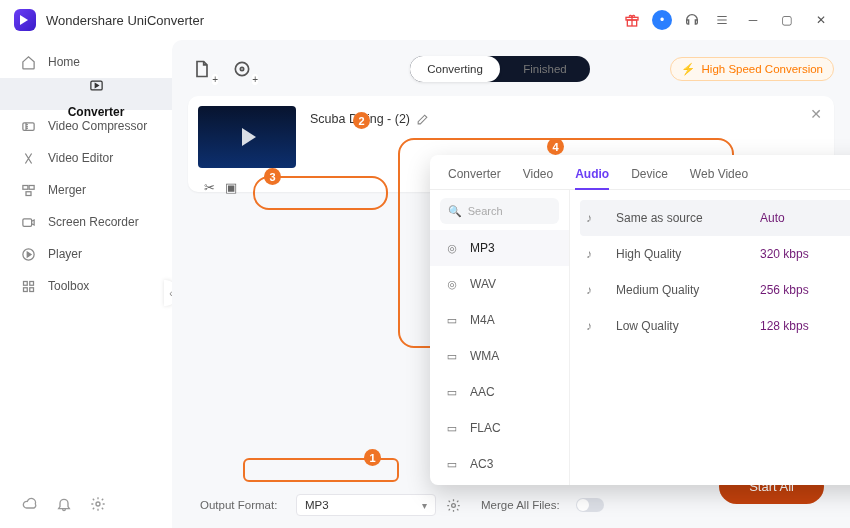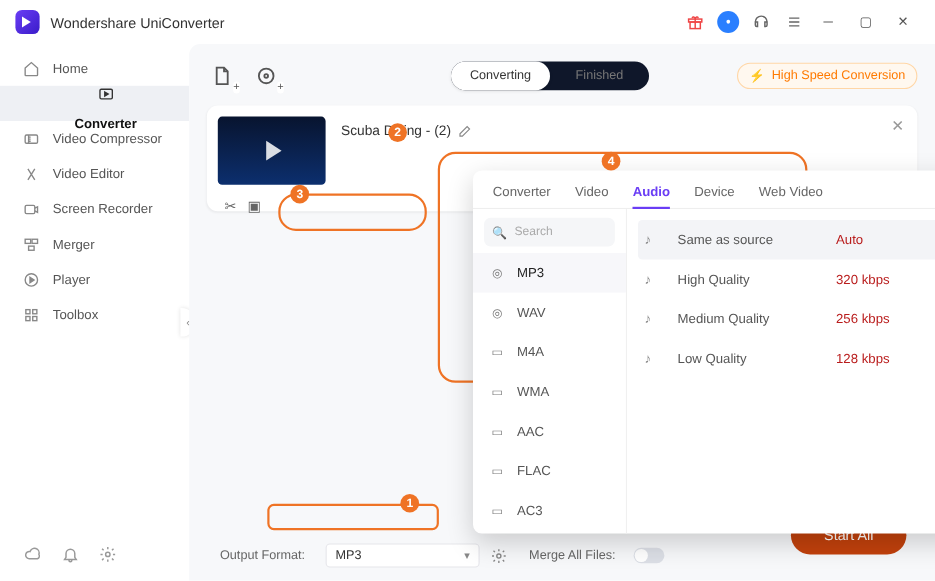--- a/index.html
+++ b/index.html
@@ -61,21 +61,21 @@
   .srch { margin:8px 10px 6px 10px; height:26px; background:#f5f6f8; border-radius:6px; display:flex; align-items:center; padding:0 8px; font-size:11px; color:#aaa; gap:6px;}
   .fmt { display:flex; align-items:center; gap:10px; height:36px; padding-left:14px; font-size:12px; color:#555; cursor:pointer;}
   .fmt.sel { background:#f7f7fa; color:#222; font-weight:500; position:relative;}
   .fmt .fi { width:16px; height:16px; display:flex; align-items:center; justify-content:center; color:#777; font-size:11px;}
   
   .quals { flex:1; padding:10px 16px 10px 10px; position:relative;}
   .qrow { display:flex; align-items:center; height:36px; font-size:12px; color:#555; gap:14px; padding-left:6px;}
   .qrow.active { background:#f3f4f7; border-radius:4px;}
   .qrow .qi { width:16px; color:#888;}
   .qrow .ql { width:130px;}
-  .qrow .qv { width:90px; color:#b91c1c;}
+  .qrow .qv { width:90px; color:#701a75;}
 
   
   .anno { position:absolute; width:17px; height:17px; border-radius:50%; background:#ef7325; color:#fff; font-size:11px; font-weight:600; display:flex; align-items:center; justify-content:center; z-index:60;}
   .outl { position:absolute; border:2px solid #ef7325; border-radius:16px; z-index:25; pointer-events:none;}
 
   
   .bottom { margin-top:auto; padding-top:6px; font-size:11.5px; color:#555;margin-left:12px;}
   .brow { display:flex; align-items:center; height:26px; gap:10px;}
   .brow .lbl { width:86px; color:#666;}
   .of-sel { background:#fff; border-radius:4px; min-width:140px; height:22px; display:flex; align-items:center; padding:0 8px; font-size:11.5px; color:#333; position:relative; border:1px solid #e5e5ea;}
@@ -154,35 +154,35 @@
       <span class="side-ic">
           <svg width="15" height="15" viewBox="0 0 24 24" fill="none" stroke="#888" stroke-width="2">
             <path d="M7 4l10 16M17 4L7 20"></path>
           </svg>
         </span>
       <span>Video Editor</span>
     </div>
     <div class="side-item">
       <span class="side-ic">
           <svg width="15" height="15" viewBox="0 0 24 24" fill="none" stroke="#888" stroke-width="2">
-            <rect x="3" y="6" width="14" height="12" rx="2"></rect>
-            <path d="M17 10l4-2v8l-4-2"></path>
-          </svg>
-        </span>
-      <span>Screen Recorder</span>
-    </div>
-    <div class="side-item">
-      <span class="side-ic">
-          <svg width="15" height="15" viewBox="0 0 24 24" fill="none" stroke="#888" stroke-width="2">
             <rect x="3" y="4" width="8" height="6"></rect>
             <rect x="13" y="4" width="8" height="6"></rect>
             <rect x="8" y="14" width="8" height="6"></rect>
           </svg>
         </span>
       <span>Merger</span>
+    </div>
+    <div class="side-item">
+      <span class="side-ic">
+          <svg width="15" height="15" viewBox="0 0 24 24" fill="none" stroke="#888" stroke-width="2">
+            <rect x="3" y="6" width="14" height="12" rx="2"></rect>
+            <path d="M17 10l4-2v8l-4-2"></path>
+          </svg>
+        </span>
+      <span>Screen Recorder</span>
     </div>
     <div class="side-item">
       <span class="side-ic">
           <svg width="15" height="15" viewBox="0 0 24 24" fill="none" stroke="#888" stroke-width="2">
             <circle cx="12" cy="12" r="9"></circle>
             <path d="M10 8l6 4-6 4z" fill="#888"></path>
           </svg>
         </span>
       <span>Player</span>
     </div>

